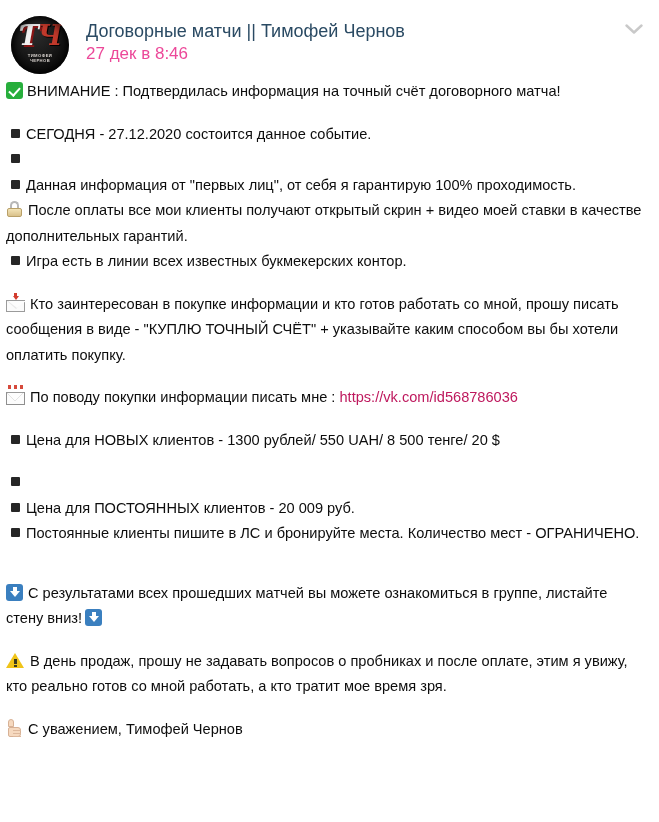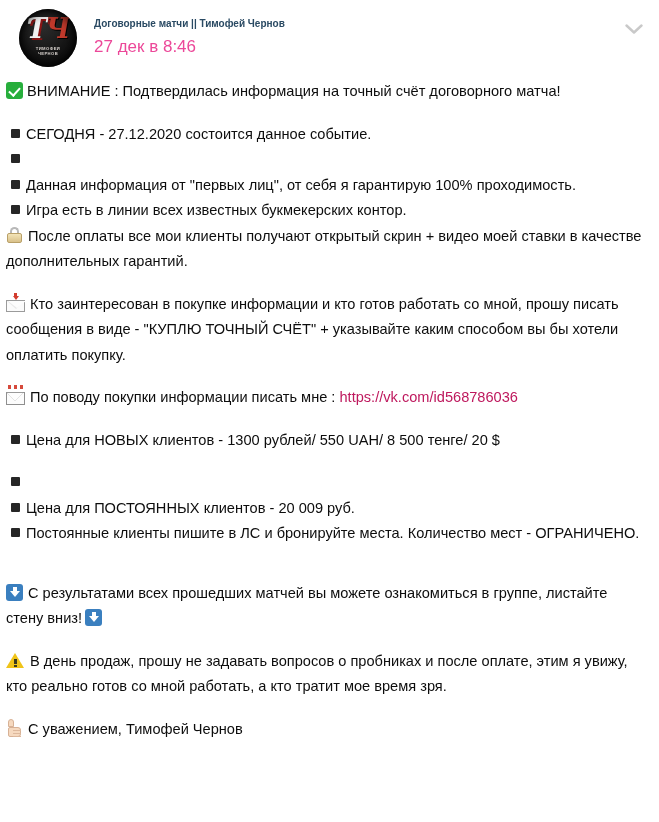--- a/index.html
+++ b/index.html
@@ -20,25 +20,24 @@
     width: 659px;
     height: 822px;
     box-sizing: border-box;
     background: #ffffff;
   }
 
   
   .post-header {
     display: flex;
     align-items: flex-start;
-    padding: 9px 0 0 11px;
+    padding: 16px 0 0 11px;
     height: 70px;
     box-sizing: border-box;
     position: relative;
-    margin-left: 8px;
   }
   .avatar {
     width: 58px;
     height: 58px;
     border-radius: 50%;
     flex: 0 0 58px;
     background:
       radial-gradient(circle at 42% 30%, #2c2c2c 0%, #141414 55%, #050505 100%);
     position: relative;
     overflow: hidden;
@@ -80,22 +79,22 @@
     box-shadow: inset 0 0 10px 2px rgba(0,0,0,.75);
     pointer-events: none;
   }
 
   .header-text {
     margin-left: 17px;
     padding-top: 6px;
     min-width: 0;
   }
   .group-name {
-    font-size: 10px;
-    font-weight: bold;
+    font-size: 18px;
+    font-weight: normal;
     color: #2a4a63;
     line-height: 18px;
     white-space: nowrap;
   }
   .post-time {
     margin-top: 6px;
     font-size: 17px;
     color: #ec4899;
     line-height: 16px;
   }
@@ -425,25 +424,25 @@
     <p class="para">
       <span class="bullet"></span><span>СЕГОДНЯ - 27.12.2020 состоится данное событие.</span>
     </p>
     <p class="para">
       <span class="bullet"></span>
     </p>
     <p class="para">
       <span class="bullet"></span><span>Данная информация от "первых лиц", от себя я гарантирую 100% проходимость.</span>
     </p>
     <p class="para">
+      <span class="emoji lock"><span class="shackle"></span><span class="body"></span></span><span>После оплаты все мои клиенты получают открытый скрин + видео моей ставки в качестве дополнительных гарантий.</span>
+    </p>
+
+    <p class="para">
       <span class="bullet"></span><span>Игра есть в линии всех известных букмекерских контор.</span>
-    </p>
-
-    <p class="para">
-      <span class="emoji lock"><span class="shackle"></span><span class="body"></span></span><span>После оплаты все мои клиенты получают открытый скрин + видео моей ставки в качестве дополнительных гарантий.</span>
     </p>
 
     <div class="gap"></div>
 
     <p class="para">
       <span class="emoji inbox"><span class="env"></span><span class="arr"></span></span><span>Кто заинтересован в покупке информации и кто готов работать со мной, прошу писать сообщения в виде - "КУПЛЮ ТОЧНЫЙ СЧЁТ" + указывайте каким способом вы бы хотели оплатить покупку.</span>
     </p>
 
     <div class="gap"></div>
 

